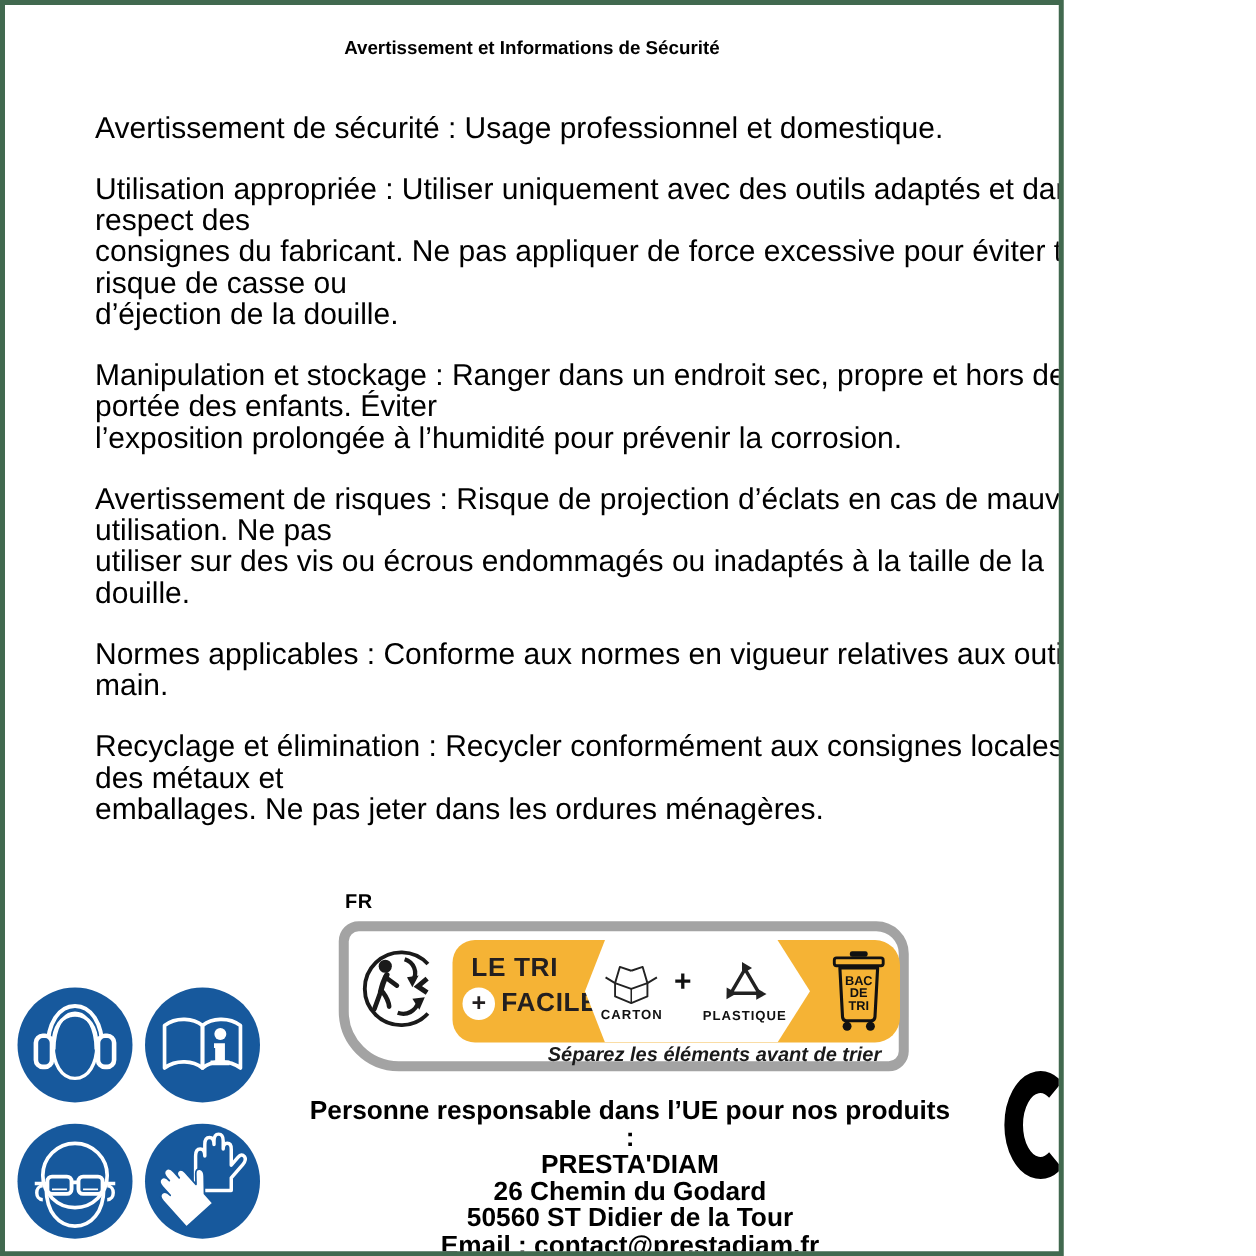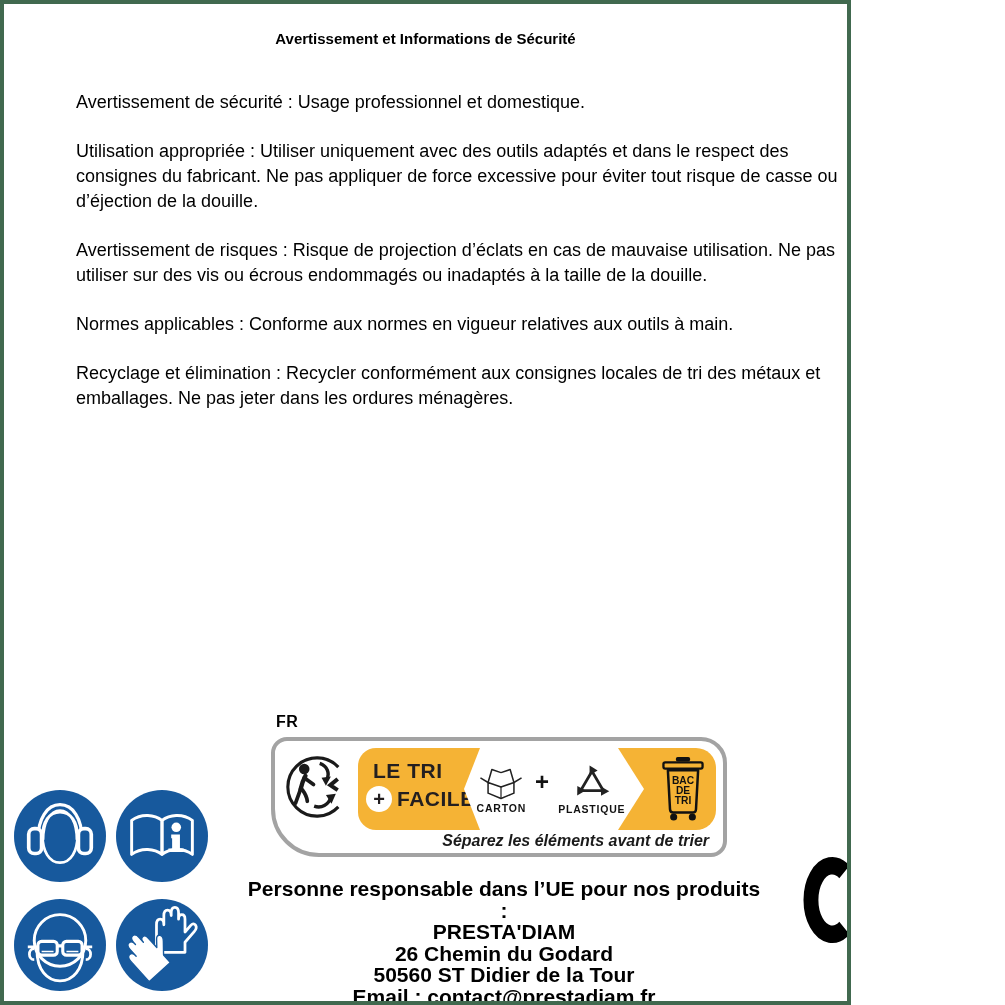--- a/index.html
+++ b/index.html
@@ -3,31 +3,31 @@
 <meta charset="utf-8">
 <style>
   html,body{margin:0;padding:0;background:#fff;}
   .page{
     position:relative;width:851px;height:1005px;box-sizing:border-box;
     background:#fff;border:4px solid #41694F;overflow:hidden;
     font-family:"Liberation Sans",sans-serif;color:#000;
   }
   .title{position:absolute;top:26px;left:0;width:100%;text-align:center;
     font-size:15px;font-weight:bold;}
-  .body-text{position:absolute;left:72px;top:86px;width:836px;font-size:18px;line-height:25px;}
+  .body-text{position:absolute;left:72px;top:86px;width:836px;font-size:24px;line-height:25px;}
   .para{margin:0 0 24px 0;white-space:pre-line;}
   
   .picto-grid{position:absolute;left:10px;top:786px;display:grid;
     grid-template-columns:92px 92px;grid-auto-rows:92px;column-gap:10px;row-gap:17px;}
   .picto{width:92px;height:92px;border-radius:50%;background:#17599D;overflow:hidden;}
   .picto svg{display:block;width:100%;height:100%;}
   
   .fr-code{position:absolute;left:272px;top:709px;font-size:16px;font-weight:bold;letter-spacing:.5px;}
   .infotri{position:absolute;left:267px;top:733px;width:456px;height:120px;box-sizing:border-box;
-    background:#fff;border:4px solid #a3a3a3;border-radius:16px 26px 16px 48px;}
+    background:#fff;border:8px solid #a3a3a3;border-radius:16px 26px 16px 48px;}
   .triman{position:absolute;left:10px;top:7px;width:62px;height:78px;}
   .band{position:absolute;left:83px;top:7px;width:358px;height:82px;background:#F5B335;
     border-radius:18px 20px 20px 18px;}
   .headline{position:absolute;left:8px;top:11px;}
   .h-top{font-size:21px;font-weight:bold;color:#231f20;letter-spacing:.5px;margin-left:7px;}
   .h-row{display:flex;align-items:center;gap:5px;margin-top:3px;}
   .plus-circle{width:26px;height:26px;border-radius:50%;background:#fff;display:flex;
     align-items:center;justify-content:center;font-size:20px;font-weight:bold;color:#231f20;}
   .h-facile{font-size:21px;font-weight:bold;color:#231f20;letter-spacing:.5px;}
   .bin{position:absolute;left:301px;top:8px;width:48px;height:66px;}
@@ -51,20 +51,22 @@
 
 <div class="page">
 
   <div class="title">Avertissement et Informations de Sécurité</div>
 
   <div class="body-text">
     <p class="para">Avertissement de sécurité : Usage professionnel et domestique.</p>
     <p class="para">Utilisation appropriée : Utiliser uniquement avec des outils adaptés et dans le respect des
 consignes du fabricant. Ne pas appliquer de force excessive pour éviter tout risque de casse ou
 d’éjection de la douille.</p>
+    <p class="para">Manipulation et stockage : Ranger dans un endroit sec, propre et hors de portée des enfants. Éviter
+l’exposition prolongée à l’humidité pour prévenir la corrosion.</p>
     <p class="para">Avertissement de risques : Risque de projection d’éclats en cas de mauvaise utilisation. Ne pas
 utiliser sur des vis ou écrous endommagés ou inadaptés à la taille de la douille.</p>
     <p class="para">Normes applicables : Conforme aux normes en vigueur relatives aux outils à main.</p>
     <p class="para">Recyclage et élimination : Recycler conformément aux consignes locales de tri des métaux et
 emballages. Ne pas jeter dans les ordures ménagères.</p>
   </div>
 
   <div class="picto-grid">
     <div class="picto">
       <svg viewBox="0 0 100 100">

